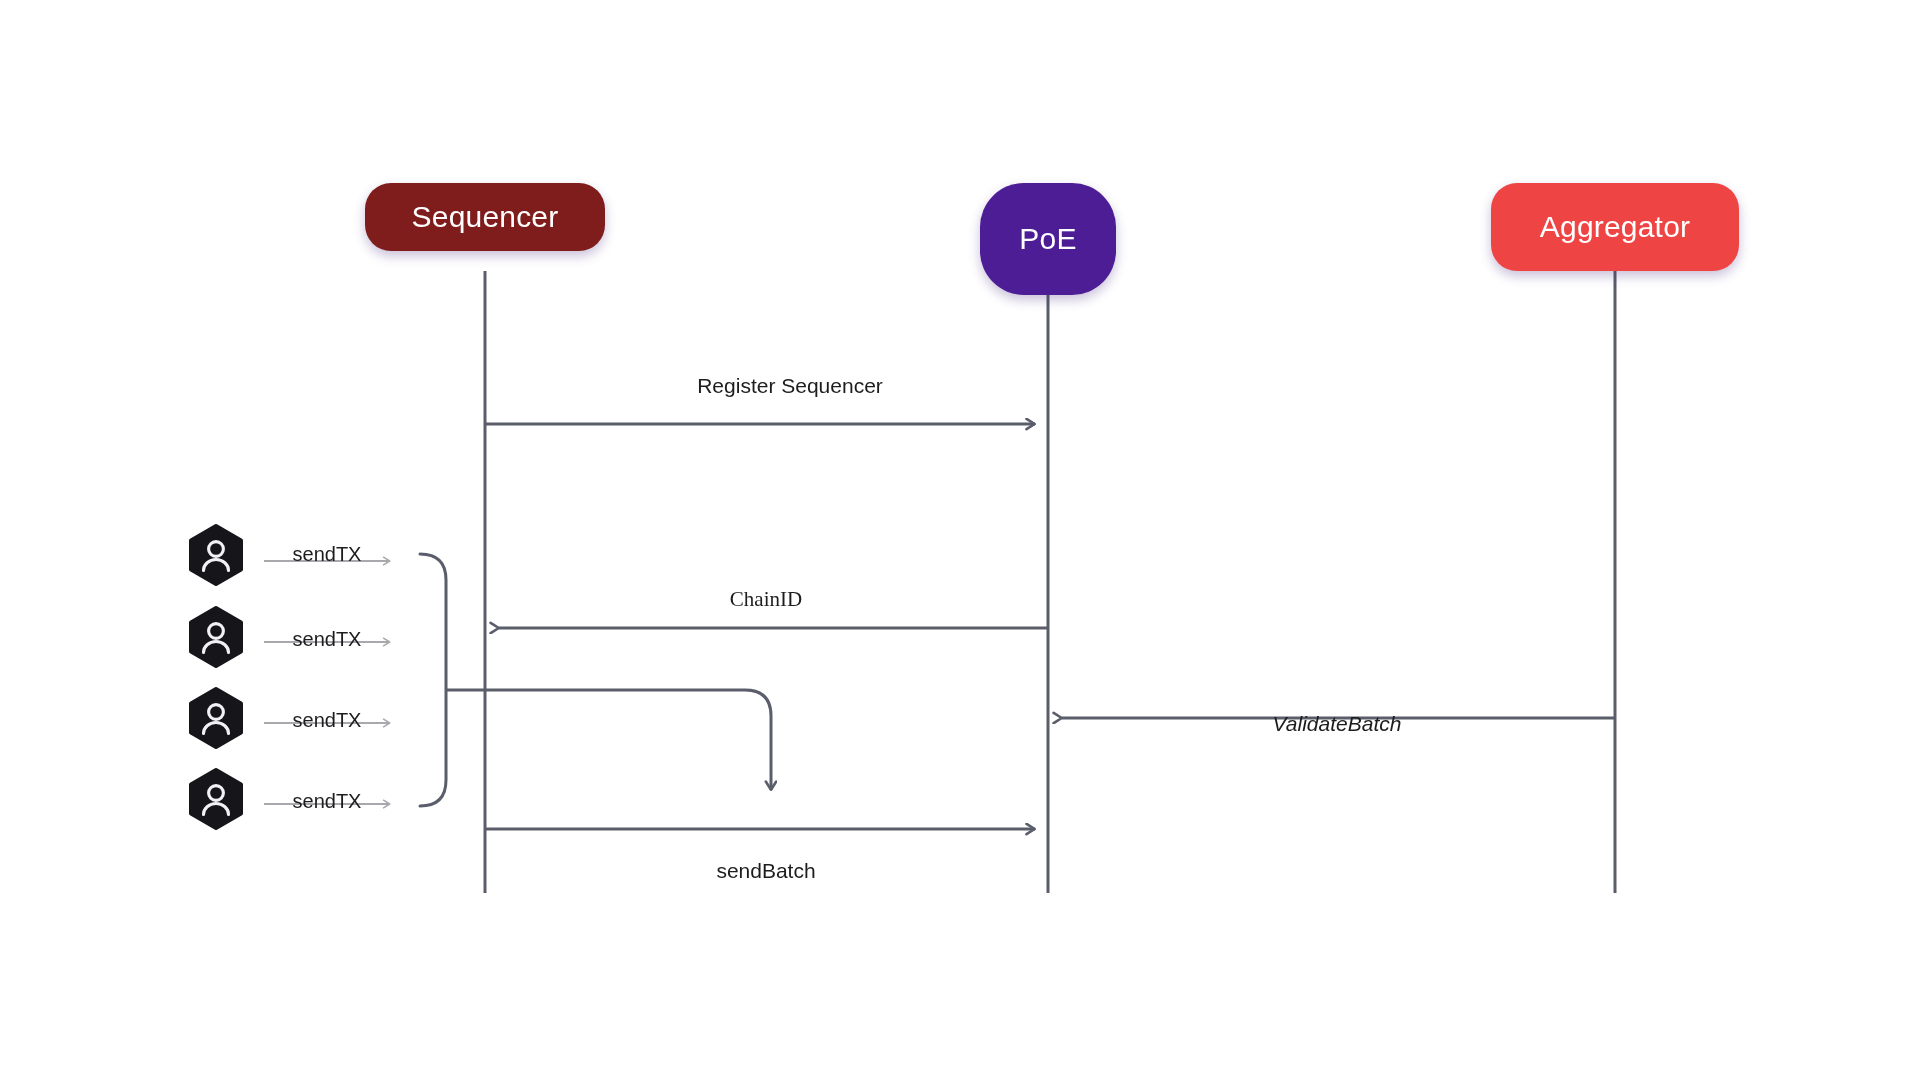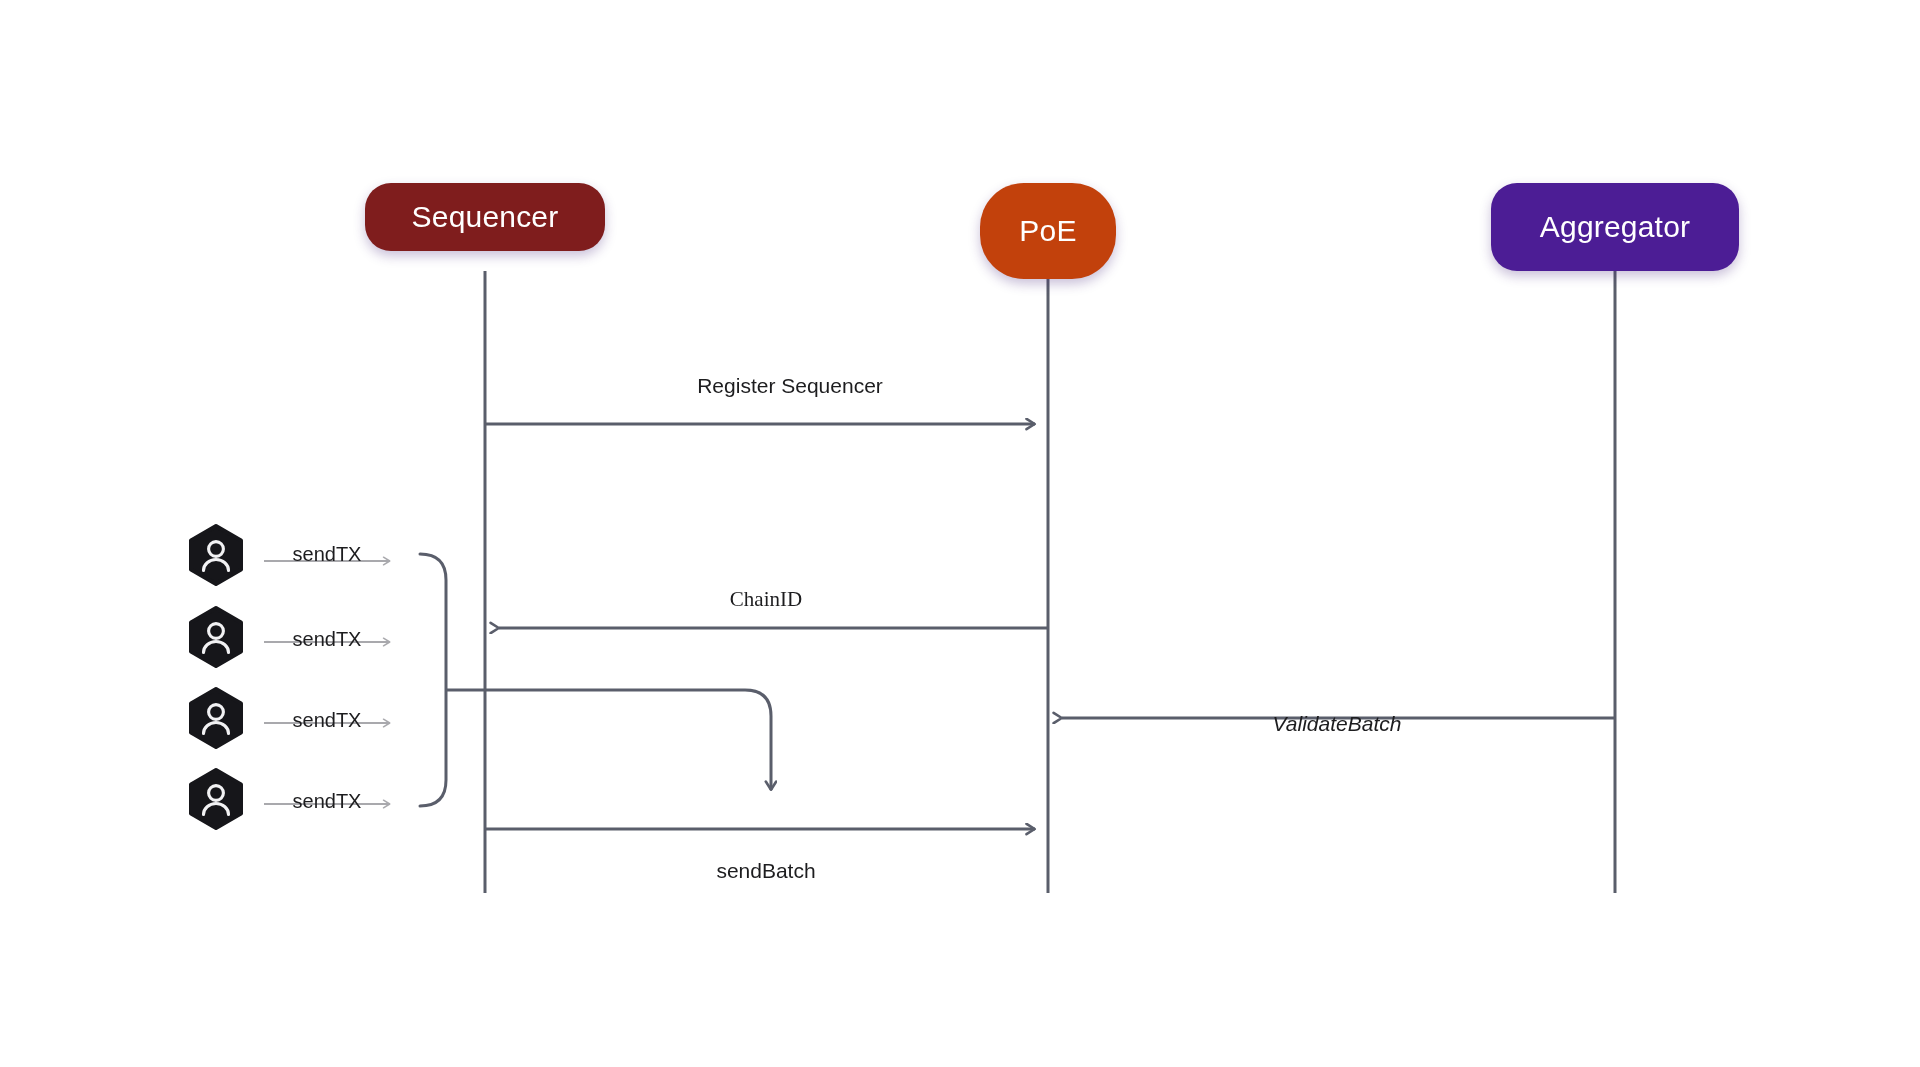--- a/index.html
+++ b/index.html
@@ -132,25 +132,25 @@
         <circle cx="27" cy="23" r="7.4" fill="none" stroke="#f2f2f4" stroke-width="3.1"></circle>
         <path d="M14.5 44.5 a12.5 11 0 0 1 25 0" fill="none" stroke="#f2f2f4" stroke-width="3.1" stroke-linecap="round"></path>
       </g>
     </g>
   </svg>
 
   <div class="participant" style="left:365px; top:183px; width:240px; height:68px; background:#7f1d1d;">
     <span class="p-label">Sequencer</span>
   </div>
 
-  <div class="participant" style="left:980px; top:183px; width:136px; height:96px; background:#c2410c; border-radius:44px;">
+  <div class="participant" style="left:980px; top:183px; width:136px; height:112px; background:#4c1d95; border-radius:44px;">
     <span class="p-label">PoE</span>
   </div>
 
-  <div class="participant" style="left:1491px; top:183px; width:248px; height:88px; background:#4c1d95;">
+  <div class="participant" style="left:1491px; top:183px; width:248px; height:88px; background:#ef4444;">
     <span class="p-label">Aggregator</span>
   </div>
 
   <div class="msg-label" style="left:766px; top:375px;margin-left:24px;">Register Sequencer</div>
 
   <div class="msg-label small" style="left:327px; top:520px;">sendTX</div>
 
   <div class="msg-label small" style="left:327px; top:605px;">sendTX</div>
 
   <div class="msg-label small" style="left:327px; top:686px;">sendTX</div>

